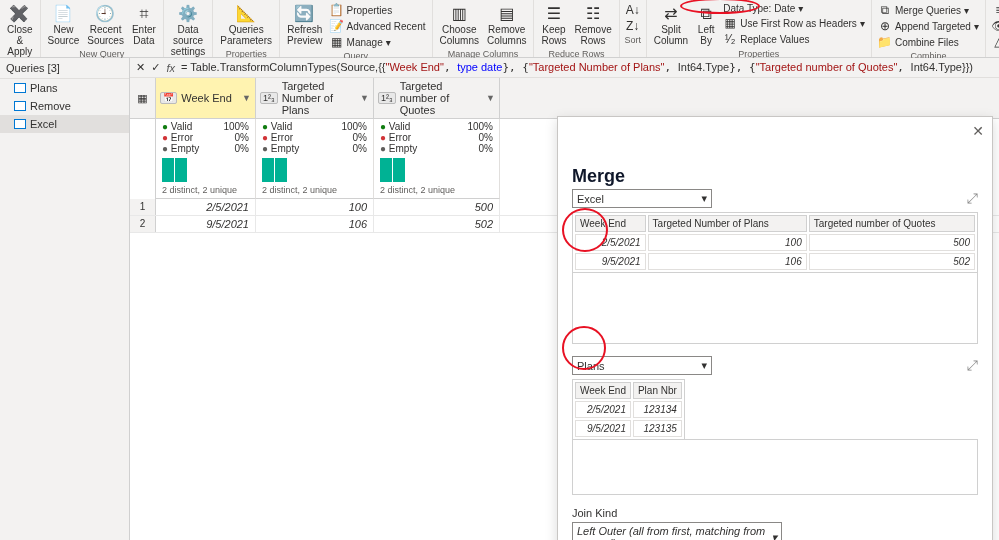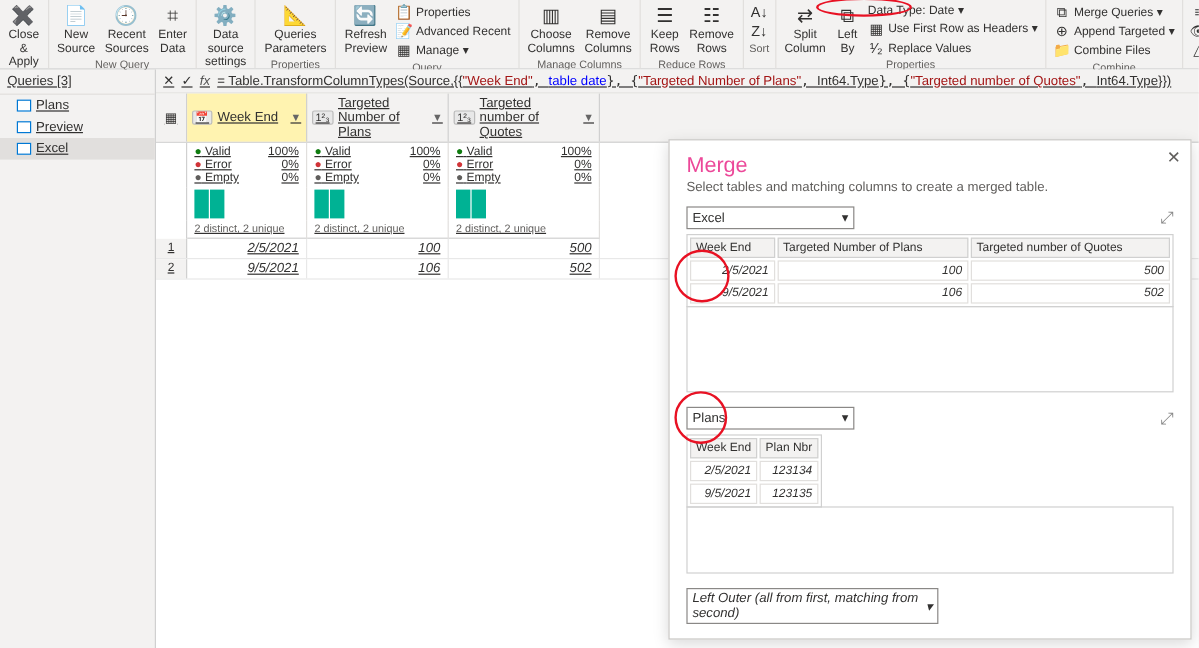--- a/index.html
+++ b/index.html
@@ -10,21 +10,21 @@
   .ribbon-group { display: flex; flex-direction: column; align-items: center; border-right: 1px solid #e1dfdd; padding: 2px 4px 0; }
   .ribbon-row { display: flex; gap: 2px; align-items: flex-start; }
   .ribbon-btn { display: flex; flex-direction: column; align-items: center; padding: 2px 3px; cursor: pointer; font-size: 10px; line-height: 1.1; text-align: center; }
   .ribbon-btn .ico { width: 20px; height: 20px; display:flex; align-items:center; justify-content:center; font-size:16px; }
   .ribbon-mini { display:flex; align-items:center; gap:3px; font-size:10px; padding:1px 2px; cursor:pointer; white-space:nowrap; }
   .ribbon-mini .mico { width:14px; height:14px; display:flex;align-items:center;justify-content:center; font-size:12px;}
   .grp-label { font-size: 9px; color: #605e5c; padding: 1px 0 2px; }
   .stack { display:flex; flex-direction:column; gap:0px; align-items:flex-start; }
 
   
-  .body { display: flex; height: calc(540px - 58px); text-decoration: underline; }
+  .body { display: flex; height: calc(540px - 58px); }
   .queries-pane { width: 130px; background:#f3f2f1; border-right:1px solid #d0d0d0; }
   .queries-head { padding:4px 6px; font-size:11px; border-bottom:1px solid #e1dfdd; }
   .query-item { padding:3px 6px 3px 14px; font-size:11px; cursor:pointer; display:flex; align-items:center; gap:4px;}
   .query-item.selected { background:#e1dfdd; }
   .qicon { width:12px;height:10px;border:1px solid #0078d4; background:#fff; }
 
   .main { flex:1; background:#fff; display:flex; flex-direction:column; }
   .formula-bar { display:flex; align-items:center; gap:6px; padding:3px 6px; border-bottom:1px solid #e1dfdd; background:#f3f2f1;}
   .fx { font-style:italic; color:#555; }
   .formula { font-family: Consolas, monospace; font-size:11px; white-space:nowrap; }
@@ -51,21 +51,21 @@
   .data-row { display:flex; border-bottom:1px solid #e8e8e8; }
   .rnum { width:26px; text-align:center; border-right:1px solid #d0d0d0; background:#f3f2f1; font-size:10px; padding:2px 0;}
   .cell { border-right:1px solid #e8e8e8; padding:2px 6px; text-align:right; font-style:italic; font-size:11px;}
 
   
   .cA { width:100px; } .cB { width:118px; } .cC { width:126px; }
 
   
   .dialog { position:absolute; right:6px; top:116px; width:436px; background:#fff; border:1px solid #c8c6c4; box-shadow:0 4px 12px rgba(0,0,0,0.15); padding:10px 14px 12px; }
   .dlg-close { position:absolute; right:8px; top:6px; cursor:pointer; color:#605e5c; font-size:14px;}
-  .dlg-title { font-size:18px; font-weight:400; color:#ec4899; margin-bottom:2px;}
+  .dlg-title { font-size:18px; font-weight:700; color:#0f172a; margin-bottom:2px;margin-top:39px;}
   .dlg-sub { font-size:11px; color:#605e5c; margin-bottom:10px;}
   .dlg-select { width:140px; border:1px solid #8a8886; padding:2px 4px; font-size:11px; background:#fff; display:flex; justify-content:space-between; align-items:center;}
   .mini-icon { float:right; color:#888; font-size:14px;}
   .preview-tbl { border:1px solid #d0d0d0; margin-top:4px; font-size:10px; width:100%; }
   .preview-tbl th { background:#f3f2f1; border:1px solid #d0d0d0; padding:2px 4px; font-weight:normal; text-align:left;}
   .preview-tbl td { border:1px solid #e1dfdd; padding:2px 4px; text-align:right; font-style:italic;}
   .preview-box { border:1px solid #d0d0d0; height:72px; margin-top:-1px;}
   .preview-box2 { border:1px solid #d0d0d0; height:56px; margin-top:-1px;}
   .sect { margin-top:12px; }
   .lbl { font-size:11px; margin-bottom:3px; display:block;}
@@ -261,35 +261,35 @@
 <div class="body">
 
   <div class="queries-pane">
     <div class="queries-head">Queries [3]</div>
     <div class="query-item">
         <span class="qicon"></span>
         <span>Plans</span>
       </div>
     <div class="query-item">
         <span class="qicon"></span>
-        <span>Preview</span>
+        <span>Remove</span>
       </div>
     <div class="query-item selected">
         <span class="qicon"></span>
         <span>Excel</span>
       </div>
   </div>
 
   <div class="main">
     <div class="formula-bar">
       <span>✕</span>
       <span>✓</span>
       <span class="fx">fx</span>
       <span class="formula">
-        <span>= Table.TransformColumnTypes(Source,{{</span><span class="kw-str">"Week End"</span>, <span class="kw-type">table date</span>}, {<span class="kw-str">"Targeted Number of Plans"</span>, <span>Int64.Type</span>}, {<span class="kw-str">"Targeted number of Quotes"</span>, <span>Int64.Type</span><span>}})</span>
+        <span>= Table.TransformColumnTypes(Source,{{</span><span class="kw-str">"Week End"</span>, <span class="kw-type">type date</span>}, {<span class="kw-str">"Targeted Number of Plans"</span>, <span>Int64.Type</span>}, {<span class="kw-str">"Targeted number of Quotes"</span>, <span>Int64.Type</span><span>}})</span>
       </span>
     </div>
 
     <div class="grid-wrap">
       <div class="col-headers">
         <div class="rownum-hdr">▦</div>
         <div class="col-hdr sel cA">
             <span class="type-badge">📅</span>
             <span>Week End</span>
             <span class="drop">▼</span>
@@ -385,21 +385,20 @@
         <div class="cell cB">106</div>
         <div class="cell cC">502</div>
       </div>
     </div>
   </div>
 </div>
 
 <div class="dialog">
   <span class="dlg-close">✕</span>
   <div class="dlg-title">Merge</div>
-  <div class="dlg-sub">Select tables and matching columns to create a merged table.</div>
 
   <div style="display:flex;align-items:center;">
     <div class="dlg-select">
         <span>Excel</span>
         <span>▾</span>
       </div>
     <span class="mini-icon" style="margin-left:auto">⤢</span>
   </div>
   <table class="preview-tbl">
     <tbody>
@@ -441,20 +440,21 @@
         </tr>
     <tr>
           <td>9/5/2021</td>
           <td>123135</td>
         </tr>
   </tbody>
     </table>
   <div class="preview-box2"></div>
 
   <div class="sect">
+    <span class="lbl">Join Kind</span>
     <div class="dlg-select wide">
         <span>Left Outer (all from first, matching from second)</span>
         <span>▾</span>
       </div>
   </div>
 
 </div>
 
 <div class="redcircle" style="left:680px; top:-2px; width:80px; height:16px;"></div>
 <div class="redcircle" style="left:562px; top:208px; width:46px; height:44px;"></div>

